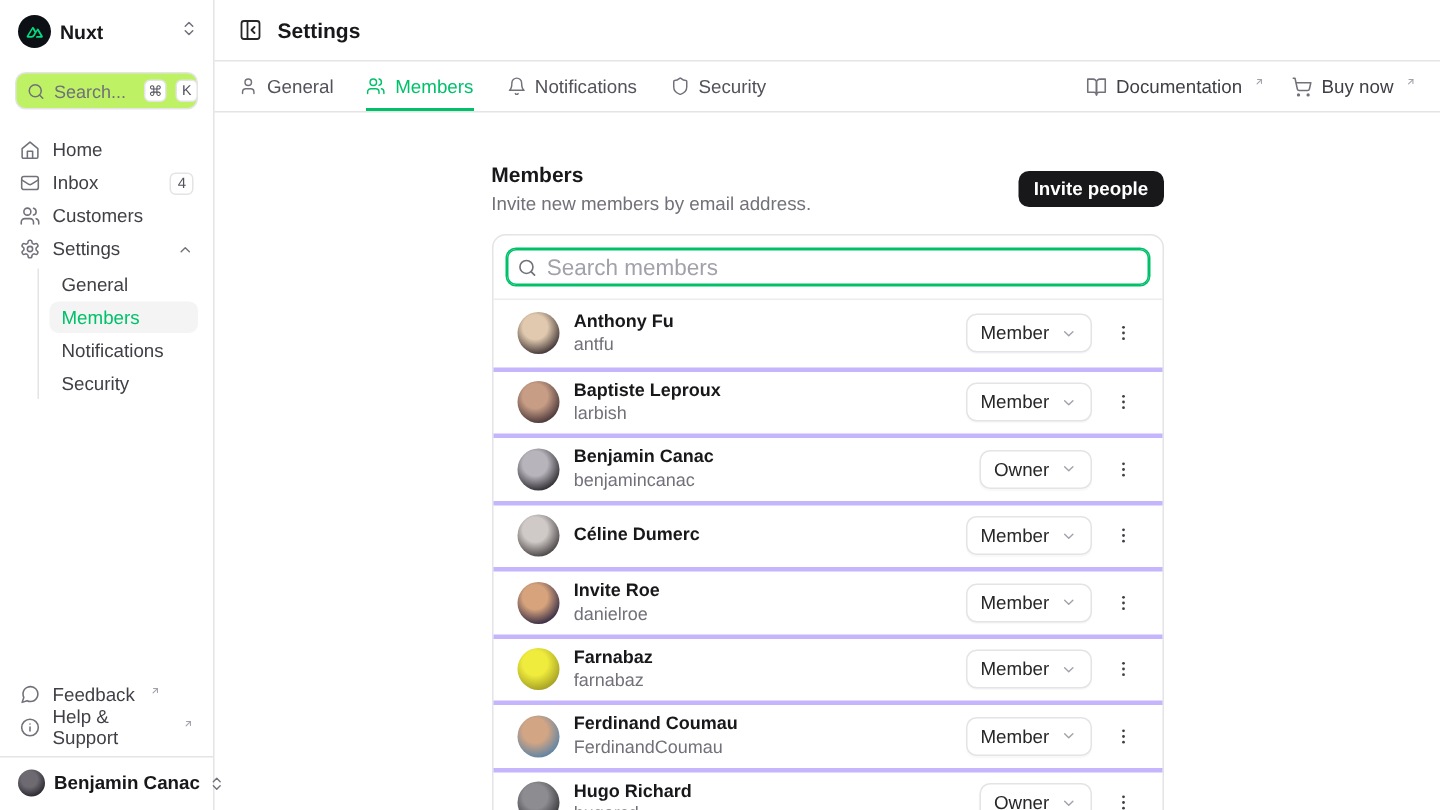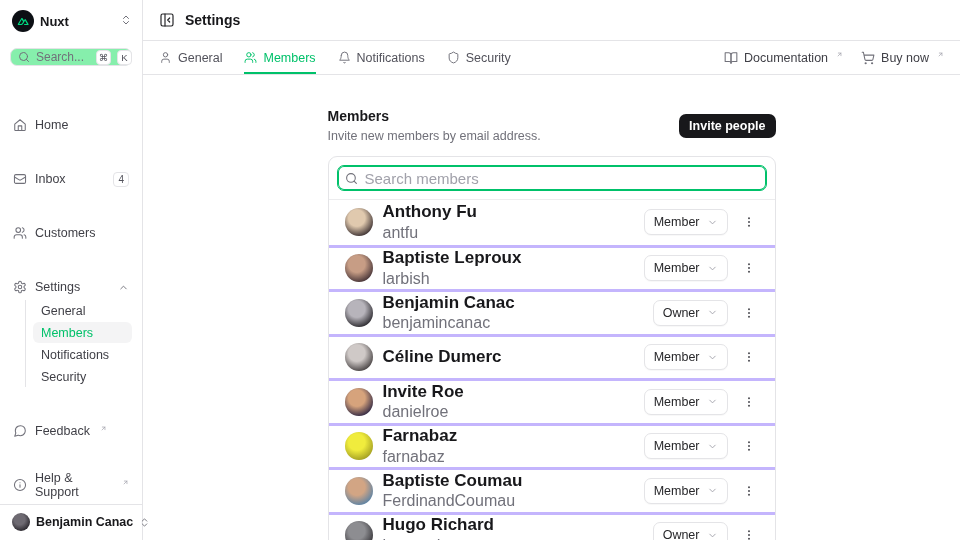--- a/index.html
+++ b/index.html
@@ -7,26 +7,26 @@
     font-family:"Liberation Sans", sans-serif; color:#18181b; }
   .app { display:flex; width:960px; height:540px; }
 
   
   .sidebar { width:143px; min-width:143px; border-right:1px solid #e4e4e7; display:flex; flex-direction:column; background:#fff; }
   .team-row { display:flex; align-items:center; gap:6px; padding:10px 10px 4px 12px; cursor:pointer; }
   .team-logo { width:22px; height:22px; border-radius:50%; background:#0c0f14; display:flex; align-items:center; justify-content:center; flex:none; }
   .team-name { font-size:13px; font-weight:700; flex:1; }
   .updown { color:#71717a; flex:none; }
   .search-btn { margin:12px 10px 6px 10px; height:25px; border:1px solid #e4e4e7; border-radius:7px;
-    display:flex; align-items:center; gap:6px; padding:0 5px 0 7px; color:#71717a; font-size:12px; cursor:pointer; background:#86efac; }
+    display:flex; align-items:center; gap:6px; padding:0 5px 0 7px; color:#71717a; font-size:12px; cursor:pointer; background:#bef264; }
   .search-btn .grow { flex:1; }
   .kbd { border:1px solid #e4e4e7; border-radius:4px; font-size:9.5px; color:#52525b; min-width:15px; height:15px;
     display:inline-flex; align-items:center; justify-content:center; padding:0 3px; background:#fff; }
   .nav { padding:10px 10px 0 10px; }
-  .nav-item { display:flex; align-items:center; gap:8px; height:22px; padding:0 3px; font-size:12.5px; font-weight:500; color:#3f3f46; cursor:pointer; border-radius:6px;margin-top:32px; }
+  .nav-item { display:flex; align-items:center; gap:8px; height:22px; padding:0 3px; font-size:12.5px; font-weight:500; color:#3f3f46; cursor:pointer; border-radius:6px; }
   .nav-item .nicon { color:#71717a; flex:none; }
   .nav-item .nlabel { flex:1; }
   .badge { border:1px solid #e4e4e7; border-radius:4px; font-size:10px; color:#52525b; padding:0 4px; height:15px; display:inline-flex; align-items:center; }
   .submenu { margin:2px 0 0 15px; border-left:1px solid #e4e4e7; padding-left:7px; }
   .sub-item { display:flex; align-items:center; height:21px; padding:0 8px; font-size:12.5px; font-weight:500; color:#3f3f46; border-radius:6px; cursor:pointer; margin-bottom:1px; }
   .sub-item.active { background:#f4f4f5; color:var(--primary,#00c16a); }
   .side-spacer { flex:1; }
   .side-foot { padding:0 10px 8px 10px; }
   .ext { color:#a1a1aa; margin-left:2px; transform:translateY(-3px); }
   .user-row { border-top:1px solid #e4e4e7; display:flex; align-items:center; gap:6px; padding:8px 10px 9px 12px; cursor:pointer; }
@@ -59,22 +59,22 @@
   .card-search { padding:8px; border-bottom:1px solid #ececee; position:relative; }
   .card-search .sicon { position:absolute; left:16px; top:15px; color:#71717a; pointer-events:none; }
   .members-input { width:100%; height:26px; border:1px solid var(--primary,#00c16a); box-shadow:inset 0 0 0 1px var(--primary,#00c16a);
     border-radius:7px; padding:0 8px 0 27px; font-size:15px; font-family:"Liberation Sans",sans-serif; color:#18181b; outline:none; }
   .members-input::placeholder { color:#a1a1aa; }
 
   .m-row { height:44.5px; padding:0 16px; display:flex; align-items:center; }
   .m-row + .m-row { border-top:3px solid #c4b5fd; }
   .avatar { width:28px; height:28px; border-radius:50%; flex:none; }
   .m-names { margin-left:10px; flex:1; min-width:0; }
-  .m-name { font-size:17px; font-weight:600; color:#18181b; line-height:1.15; }
-  .m-user { font-size:16px; color:#71717a; line-height:1.2; margin-top:1px; }
+  .m-name { font-size:12px; font-weight:600; color:#18181b; line-height:1.15; }
+  .m-user { font-size:12px; color:#71717a; line-height:1.2; margin-top:1px; }
   .role-btn { display:flex; align-items:center; gap:7px; height:26px; padding:0 9px; border:1px solid #e4e4e7; border-radius:7px;
     background:#fff; font-size:12.5px; font-weight:500; color:#27272a; cursor:pointer; box-shadow:0 1px 1px rgba(0,0,0,.03); font-family:"Liberation Sans",sans-serif; }
   .role-btn .chev { color:#a1a1aa; display:flex; }
   .kebab { width:20px; height:26px; margin-left:11px; background:none; border:none; cursor:pointer; display:flex; align-items:center; justify-content:center; color:#3f3f46; }
 </style>
 </head>
 <body>
 
 <div class="app">
 
@@ -458,21 +458,21 @@
                   <circle cx="12" cy="5.5" r="1.6"></circle>
                   <circle cx="12" cy="12" r="1.6"></circle>
                   <circle cx="12" cy="18.5" r="1.6"></circle>
                 </svg>
     </button>
   </div>
 
   <div class="m-row">
     <span class="avatar" style="background: radial-gradient(circle at 42% 36%, rgb(210, 165, 132) 0%, rgb(210, 165, 132) 34%, rgb(79, 127, 168) 82%);"></span>
     <div class="m-names">
-      <div class="m-name">Baptiste Coumau</div>
+      <div class="m-name">Ferdinand Coumau</div>
       <div class="m-user">FerdinandCoumau</div>
     </div>
     <button class="role-btn">
       <span>Member</span>
       <span class="chev">
         <svg width="11" height="11" viewBox="0 0 24 24" fill="none" stroke="currentColor" stroke-width="2" stroke-linecap="round" stroke-linejoin="round">
                     <path d="m6 9 6 6 6-6"></path>
                   </svg>
       </span>
     </button>

